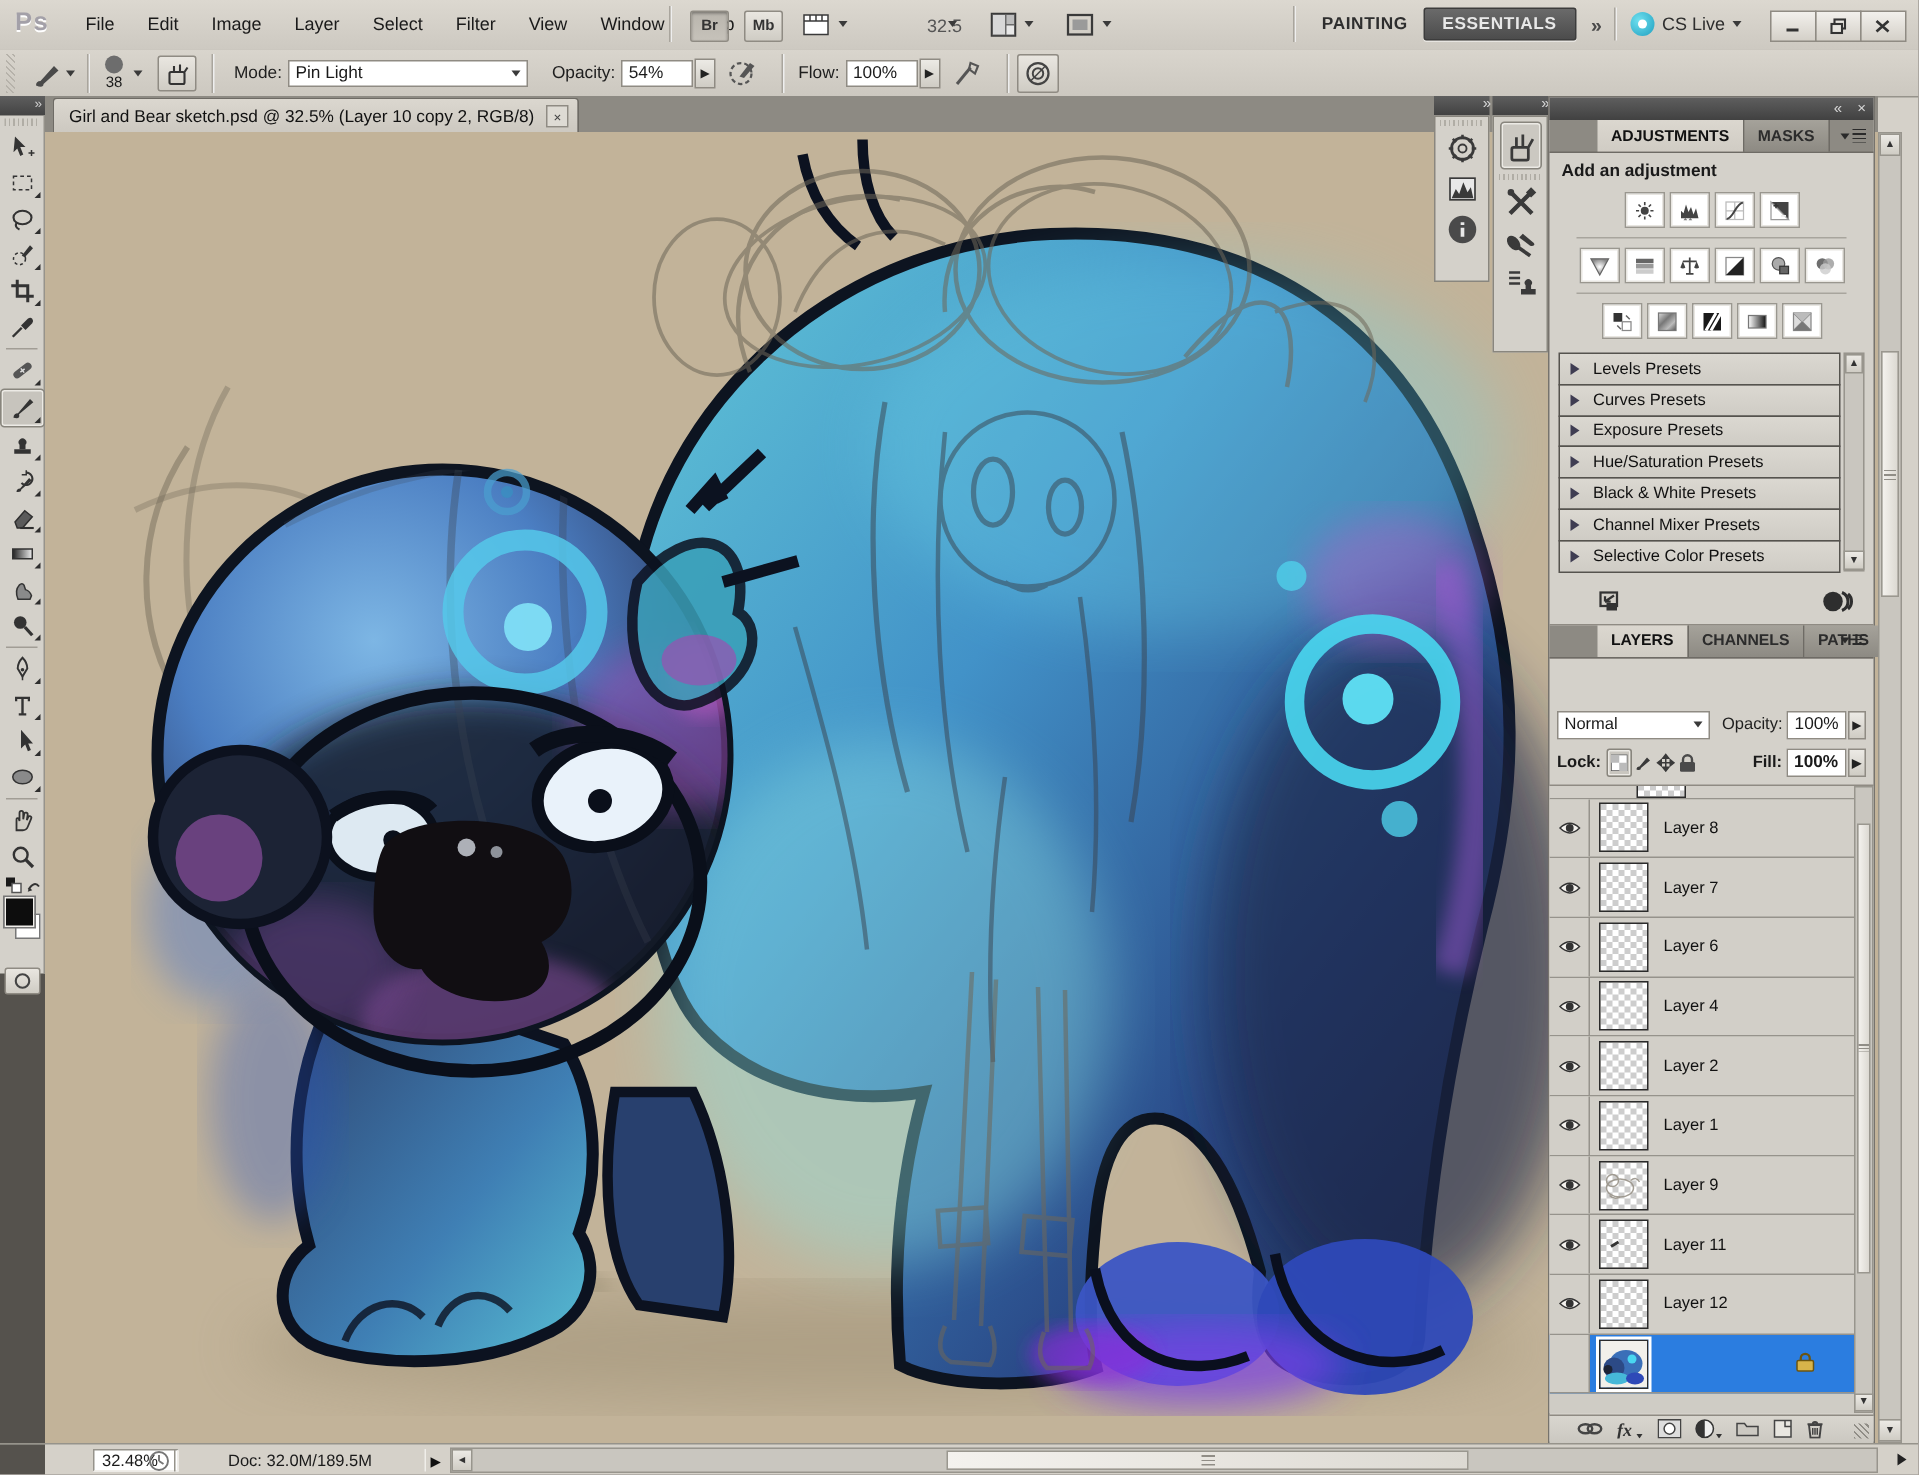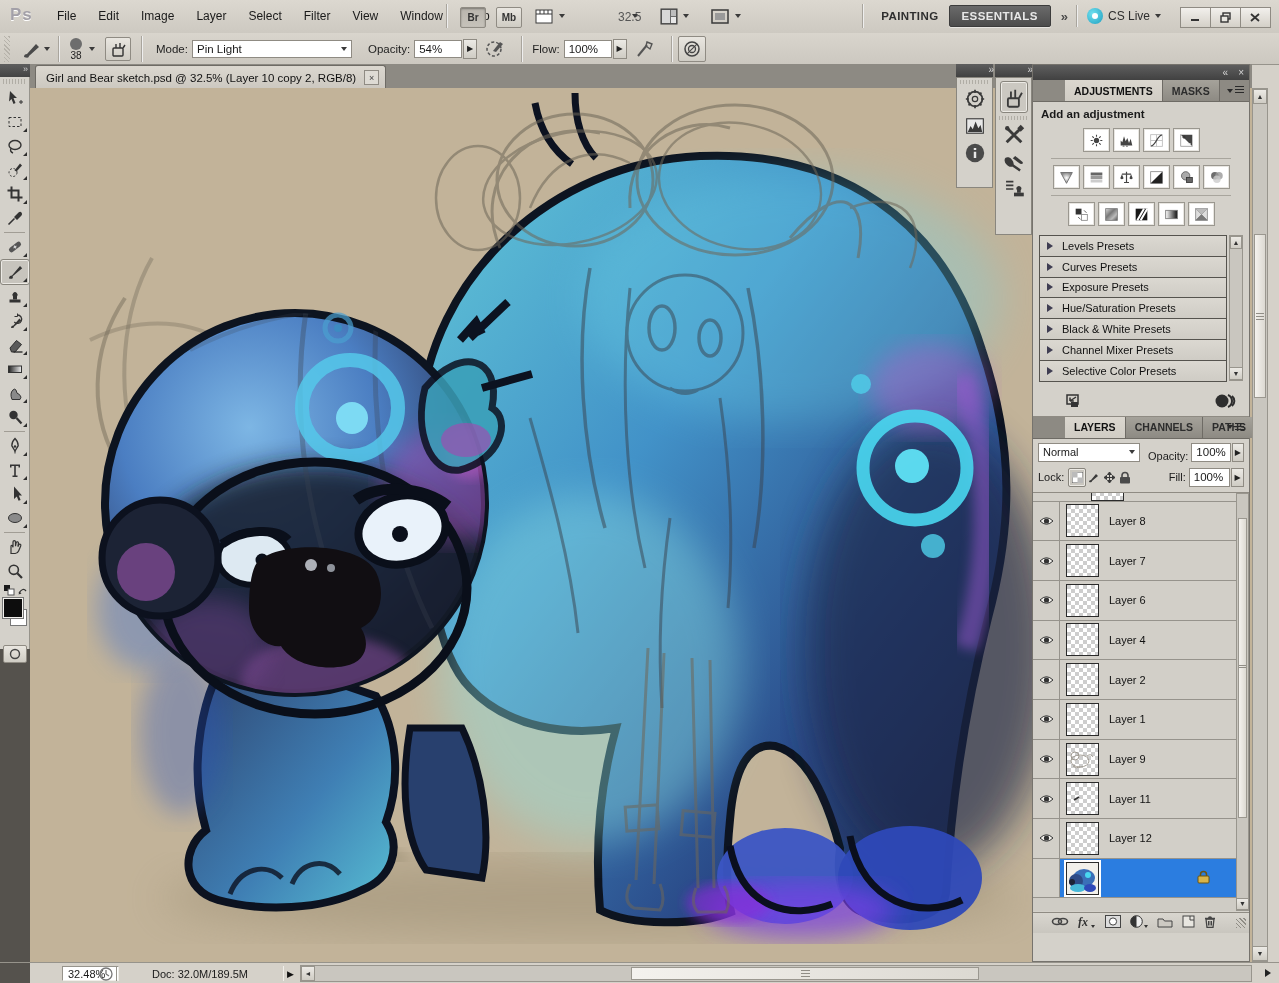--- a/index.html
+++ b/index.html
@@ -827,30 +827,30 @@
 
     <div class="panel-tabs">
       <div class="panel-tab active">LAYERS</div>
       <div class="panel-tab">CHANNELS</div>
       <div class="panel-tab">PATHS</div>
       <div class="panel-menu">
           <span class="caret" style="border-top-color:#2a2a2a;"></span>
           <span class="lines"></span>
         </div>
     </div>
-    <div style="display:flex;align-items:flex-end;padding:4px 5px;">
+    <div style="display:flex;align-items:center;padding:4px 5px;margin-top:31px;">
       <div class="blend-box" style="width:108px;">
         <span>Normal</span>
           <span class="caret"></span>
       </div>
       <span style="margin-left:8px;color:#1e1e1e;">Opacity:</span>
       <div class="opt-field" style="width:34px;margin-left:3px;height:17px;">100%</div>
       <div class="spin-btn" style="height:17px;">▶</div>
     </div>
-    <div style="display:flex;align-items:center;padding:2px 5px 5px;border-bottom:1px solid #8f8b83;">
+    <div style="display:flex;align-items:center;padding:2px 5px 5px;border-bottom:1px solid #8f8b83;font-weight:bold;">
       <span>Lock:</span>
       <span class="lock-ico framed" style="margin-left:4px;">
         <svg width="11" height="11">
             <rect width="11" height="11" fill="#fff" stroke="#555"></rect>
             <rect x="0" y="0" width="5.5" height="5.5" fill="#bbb"></rect>
             <rect x="5.5" y="5.5" width="5.5" height="5.5" fill="#bbb"></rect>
           </svg>
       </span>
       <span class="lock-ico">
         <svg width="13" height="13">

